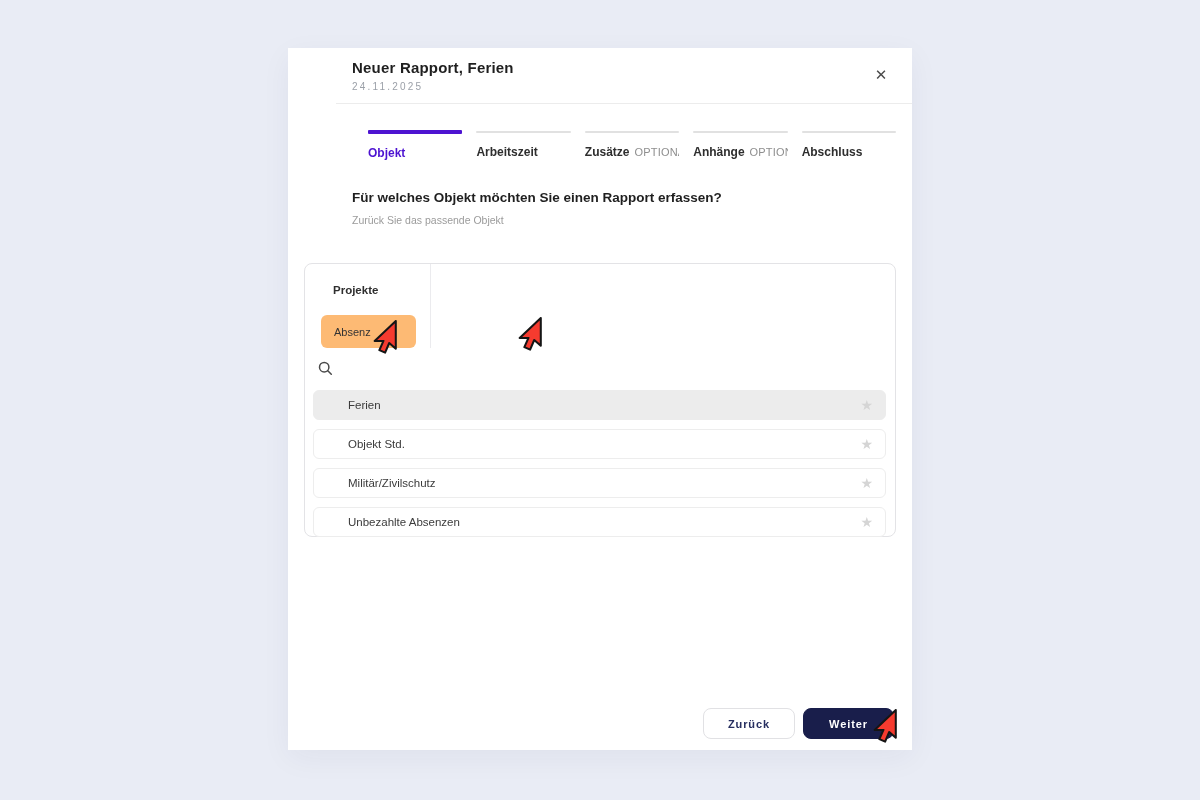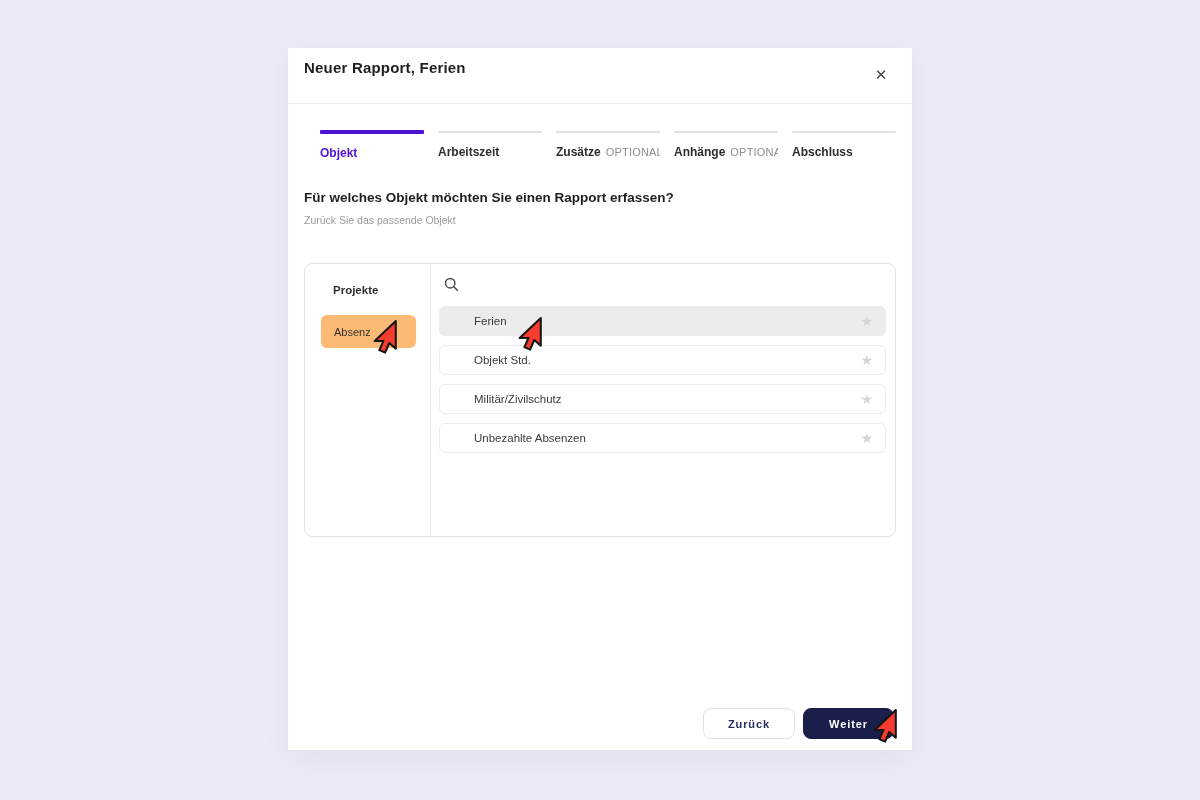--- a/index.html
+++ b/index.html
@@ -10,20 +10,21 @@
     position: relative;
     overflow: hidden;
   }
 
   .modal {
     position: absolute;
     left: 288px; top: 48px;
     width: 624px; height: 702px;
     background: #ffffff;
     box-shadow: 0 8px 28px rgba(30,35,80,0.05);
+    padding-left: 48px;
   }
 
   
   .modal-header {
     position: relative;
     height: 56px;
     border-bottom: 1px solid #ececec;
     padding: 11px 16px 0 16px;
   }
   .modal-title {
@@ -102,20 +103,21 @@
 
   
   .picker-panel {
     position: absolute;
     left: 16px; top: 215px;
     width: 592px; height: 274px;
     border: 1px solid #e3e3e6;
     border-radius: 8px;
     display: flex;
     background: #fff;
+    flex-direction: column;
   }
   .picker-left {
     width: 126px;
     border-right: 1px solid #ebebee;
     padding-top: 20px;
     flex-shrink: 0;
   }
   .picker-left-header {
     padding-left: 28px;
     font-size: 11.5px;
@@ -232,20 +234,21 @@
   .cursor-2 { left: 516px; top: 317px; }
   .cursor-3 { left: 871px; top: 709px; }
 </style>
 </head>
 <body>
 
 <div class="modal">
 
   <div class="modal-header">
     <div class="modal-title">Neuer Rapport, Ferien</div>
+    <div class="modal-date">24.11.2025</div>
     <button class="close-btn">
       <span>✕</span>
     </button>
   </div>
 
   <div class="stepper">
     <div class="step active">
       <div class="step-bar"></div>
       <div class="step-label-row">
         <span>Objekt</span>

